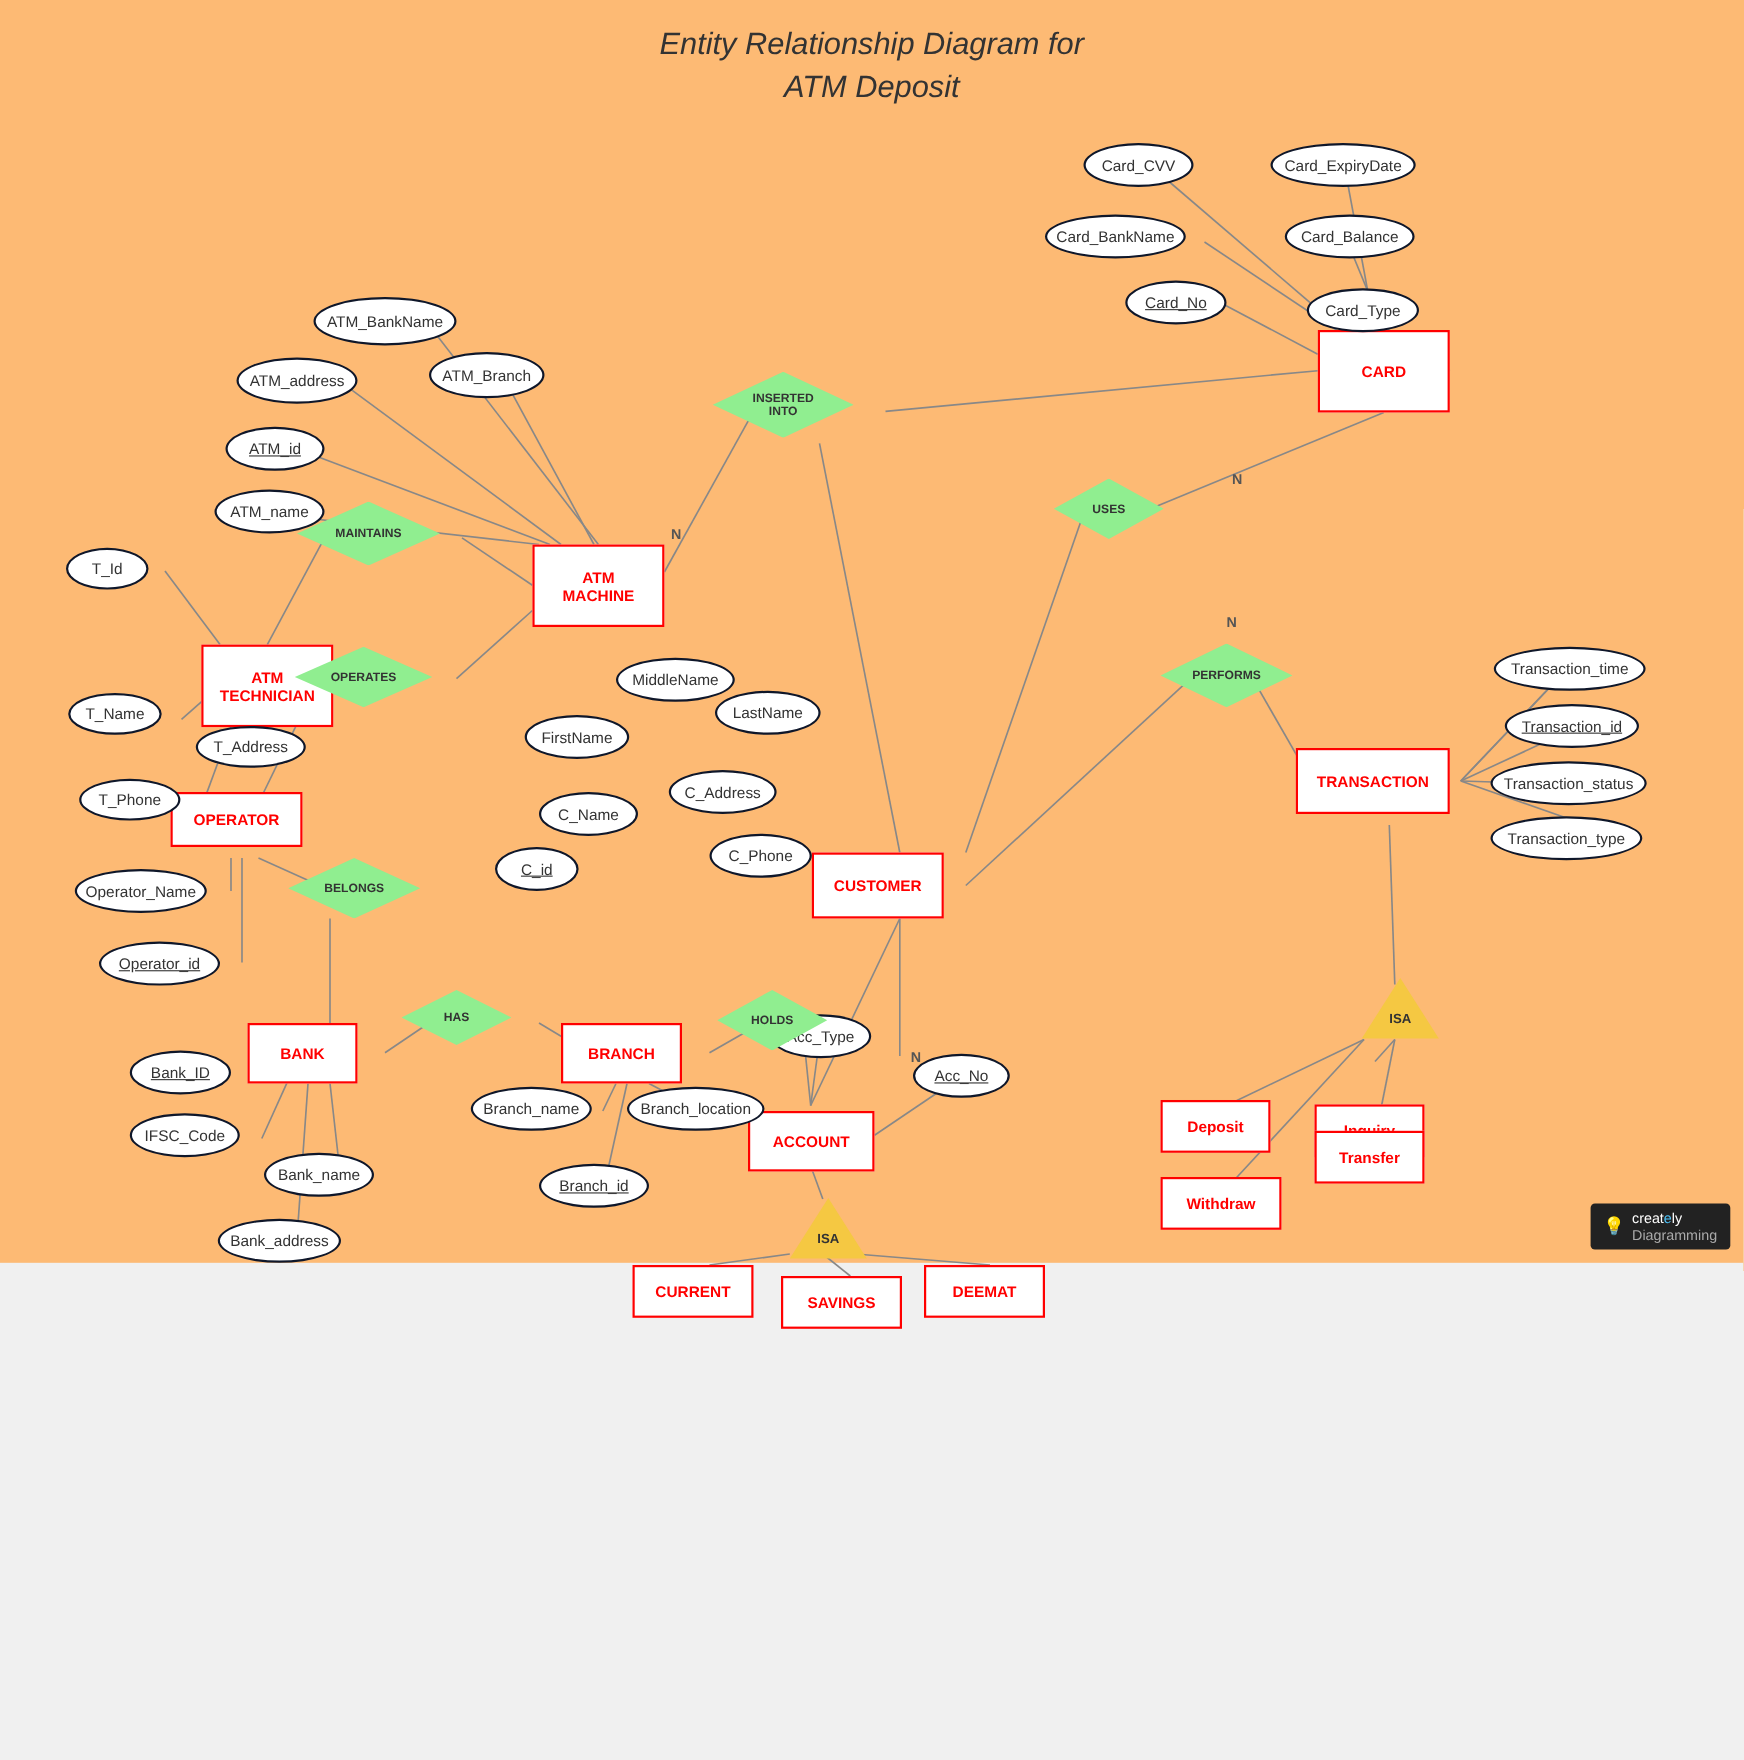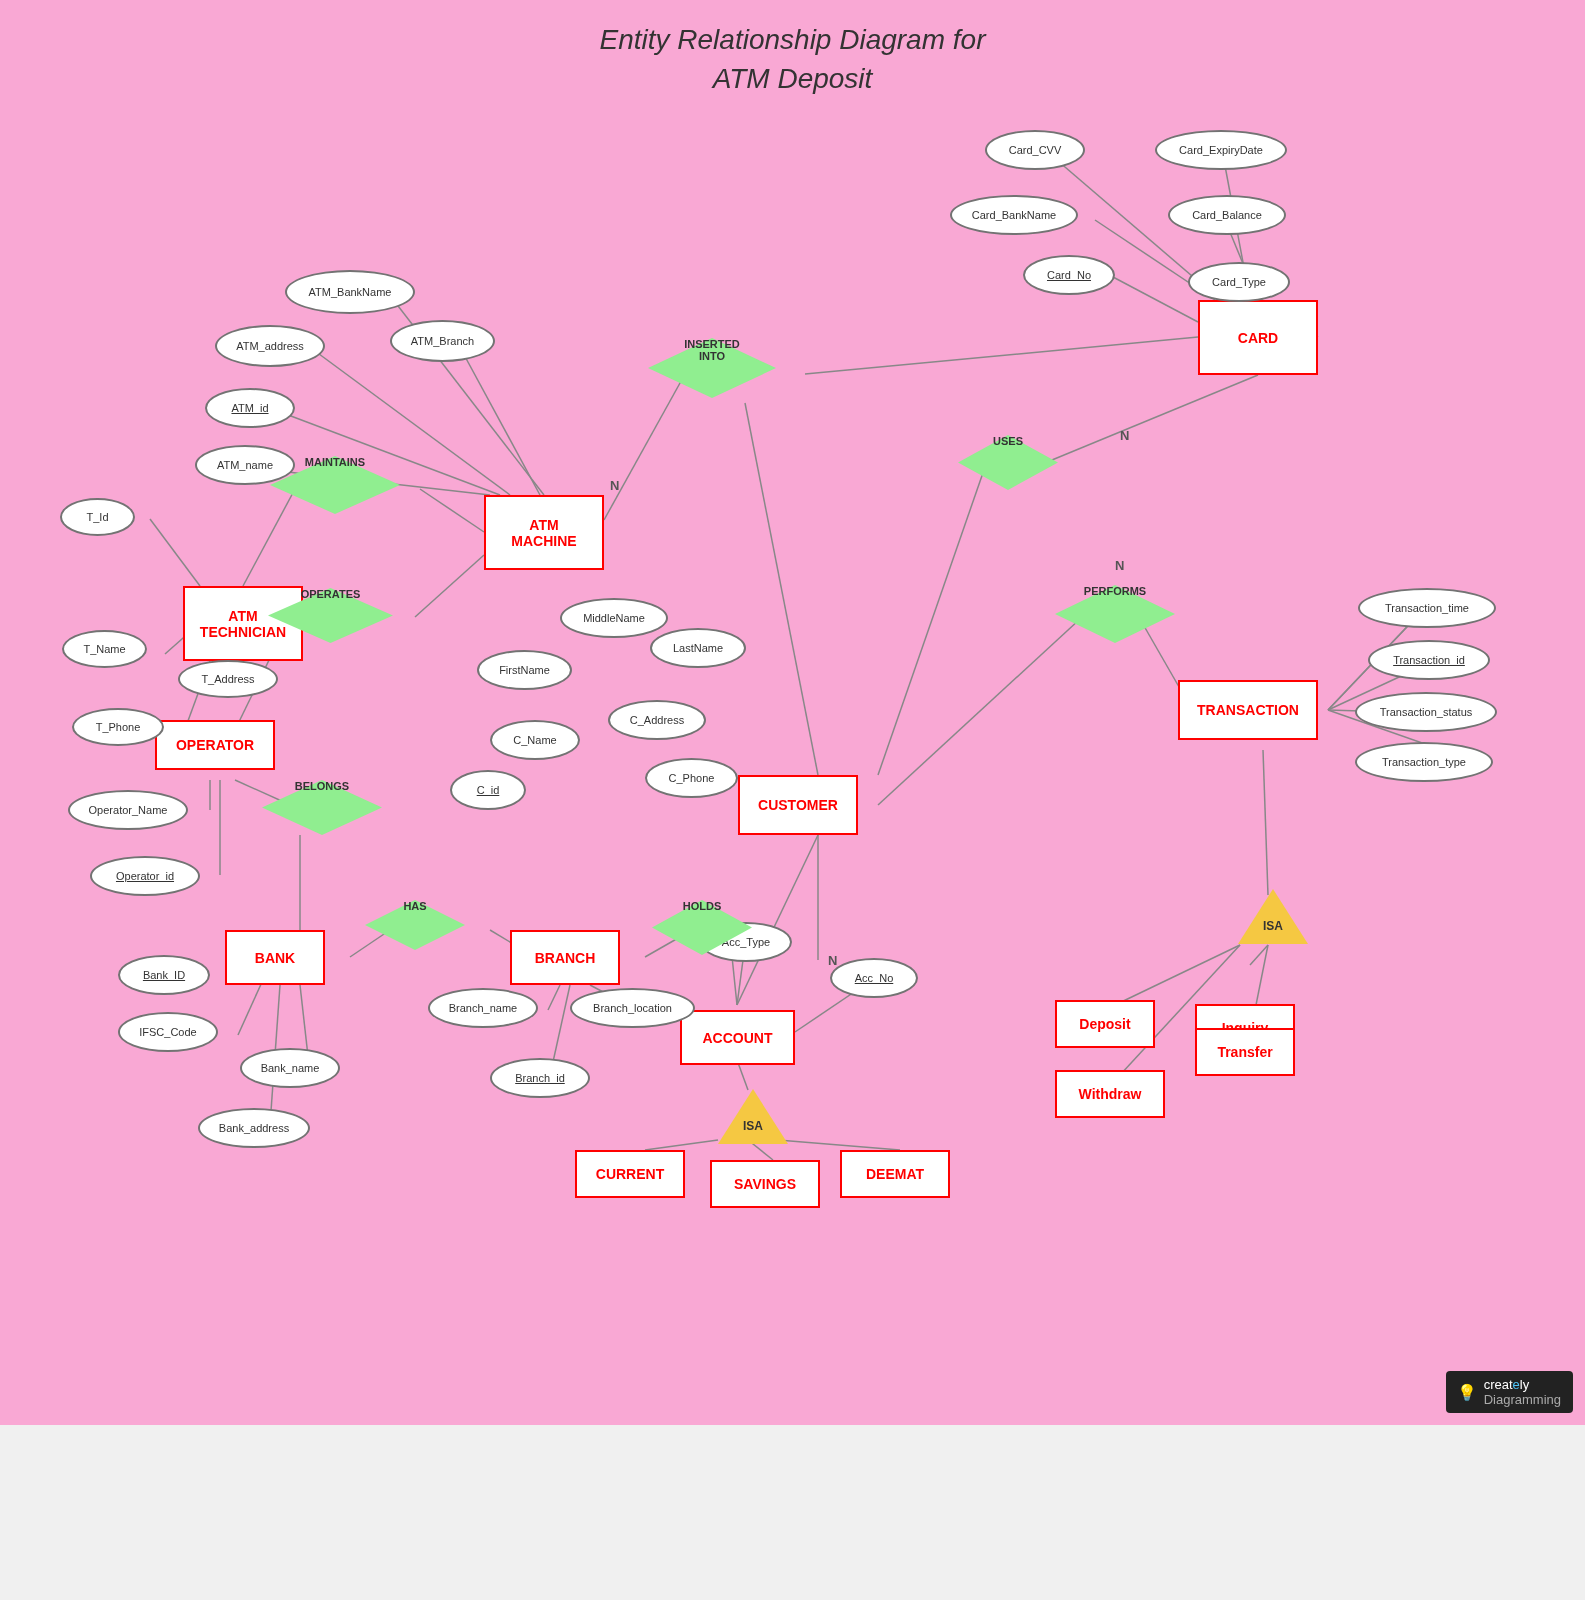--- a/index.html
+++ b/index.html
@@ -6,23 +6,23 @@
     body {
       background: #f0f0f0;
       font-family: Arial, sans-serif;
       width: 1585px;
       height: 1600px;
       overflow: hidden;
       position: relative;
     }
     #diagram-container {
       width: 1585px;
-      height: 1425px;
+      height: 1148px;
       position: relative;
-      background: #f9a8d4;
+      background: #fdba74;
     }
     .title {
       text-align: center;
       position: absolute;
       top: 20px;
       left: 0;
       right: 0;
       font-style: italic;
       font-size: 28px;
       color: #333;
@@ -38,40 +38,40 @@
       font-size: 14px;
       text-align: center;
       display: flex;
       align-items: center;
       justify-content: center;
       padding: 6px;
     }
     
     .attr {
       position: absolute;
-      border: 2px solid #737373;
+      border: 2px solid #0f172a;
       background: white;
       color: #333;
-      font-size: 11px;
+      font-size: 14px;
       text-align: center;
       display: flex;
       align-items: center;
       justify-content: center;
       border-radius: 50%;
     }
     .attr.underline span {
       text-decoration: underline;
     }
     
     .rel {
       position: absolute;
       width: 100px;
       height: 50px;
       display: flex;
-      align-items: flex-start;
+      align-items: center;
       justify-content: center;
       font-size: 12px;
       font-weight: bold;
       color: #333;
     }
     .rel-diamond {
       position: absolute;
       width: 100%;
       height: 100%;
       background: #90ee90;

